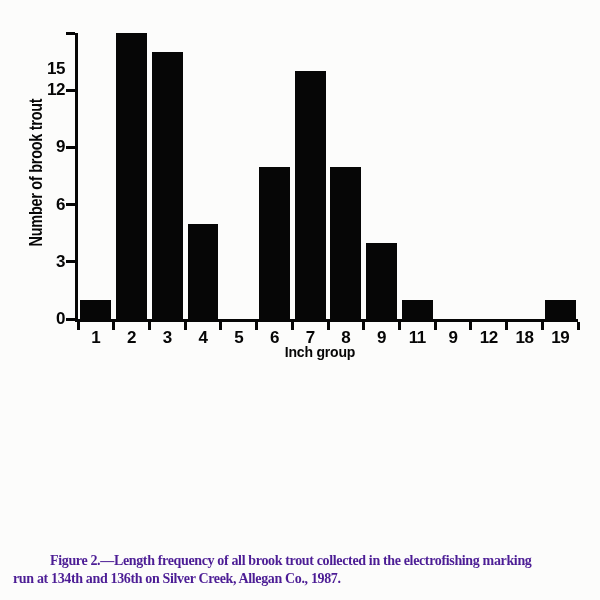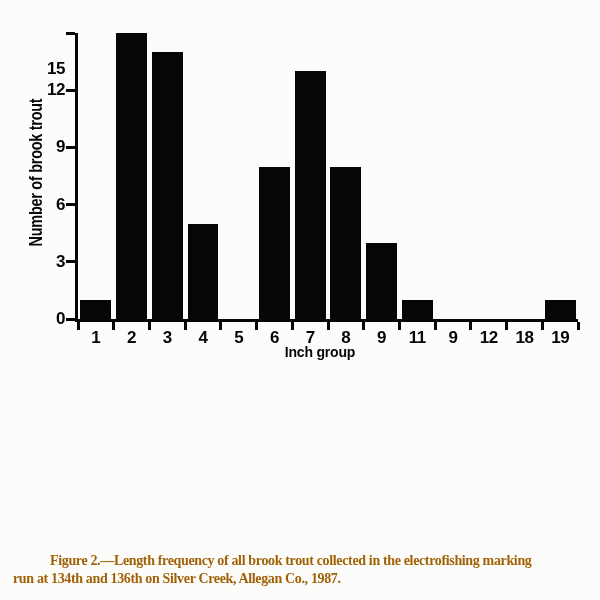--- a/index.html
+++ b/index.html
@@ -28,21 +28,21 @@
     transform: rotate(-90deg) scale(0.8,1);
   }
   .axis-title-x {
     position:absolute; left:220px; top:344px; width:200px;
     text-align:center; font-size:14px; font-weight:bold; letter-spacing:-0.2px;
   }
   .caption {
     position:absolute; left:13px; top:552px; width:587px;
     font-family:"Liberation Serif","DejaVu Serif",serif;
     font-weight:bold; font-size:14px; line-height:17.5px; letter-spacing:-0.35px;
-    color:#a16207;
+    color:#4c1d95;
   }
   .caption .l1 { text-indent:37px; white-space:nowrap; }
   .caption .l2 { white-space:nowrap; }
 </style>
 </head>
 <body>
 
 <div class="page">
   <div class="chart">
     <div class="axis-title-y">Number of brook trout</div>

